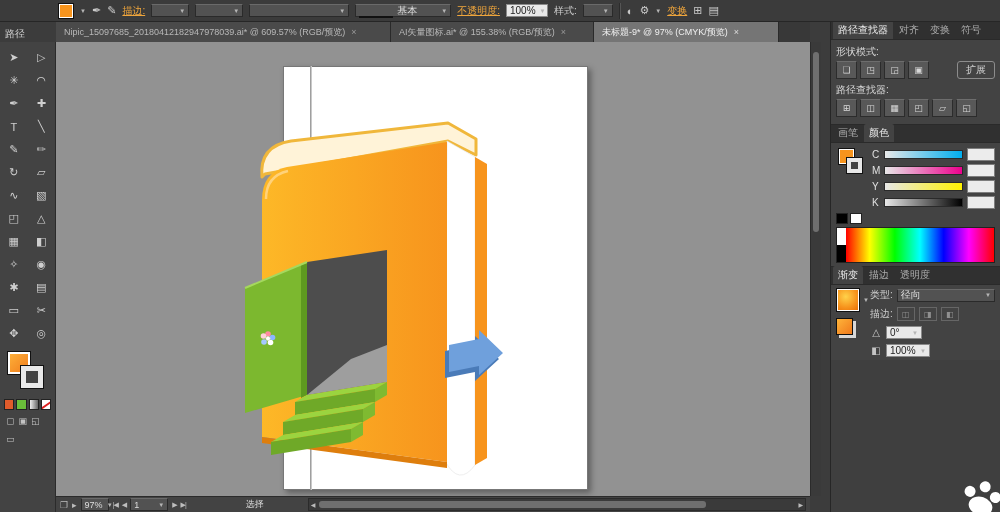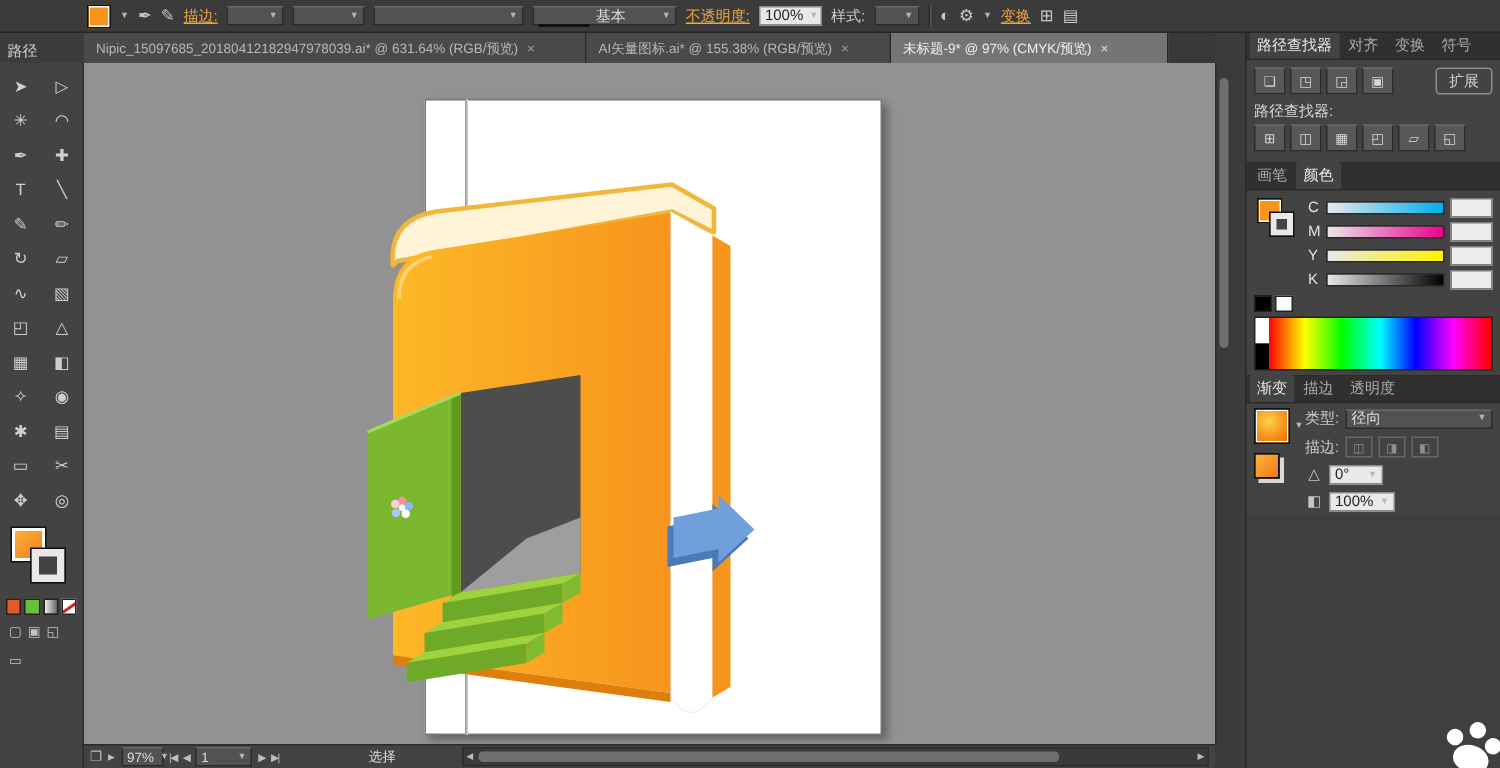--- a/index.html
+++ b/index.html
@@ -192,21 +192,21 @@
   <span class="tb-icon">⚙</span>
   <span class="caret">▼</span>
   <span class="link">变换</span>
   <span class="tb-icon">⊞</span>
   <span class="tb-icon">▤</span>
 </div>
 
 <span class="lefttitle">路径</span>
 <div class="tabbar">
   <div class="tab" style="width:318px">
-    <span>Nipic_15097685_20180412182947978039.ai* @ 631.64% (RGB/预览)</span>
+    <span>Nipic_15097685_20180412182947978039.ai* @ 609.57% (RGB/预览)</span>
     <span class="x">×</span>
   </div>
   <div class="tab" style="width:186px">
     <span>AI矢量图标.ai* @ 155.38% (RGB/预览)</span>
     <span class="x">×</span>
   </div>
   <div class="tab active" style="width:168px">
     <span>未标题-9* @ 97% (CMYK/预览)</span>
     <span class="x">×</span>
   </div>
@@ -325,20 +325,21 @@
 
 <div class="dock">
 
   <div class="ptabs">
     <span class="ptab active">路径查找器</span>
     <span class="ptab">对齐</span>
     <span class="ptab">变换</span>
     <span class="ptab">符号</span>
   </div>
   <div class="psec">
+    <div class="plabel">形状模式:</div>
     <div class="btnrow">
       <span class="pfbtn">❏</span>
       <span class="pfbtn">◳</span>
       <span class="pfbtn">◲</span>
       <span class="pfbtn">▣</span>
       <span class="expand-btn">扩展</span>
     </div>
     <div class="plabel">路径查找器:</div>
     <div class="btnrow">
       <span class="pfbtn">⊞</span>

